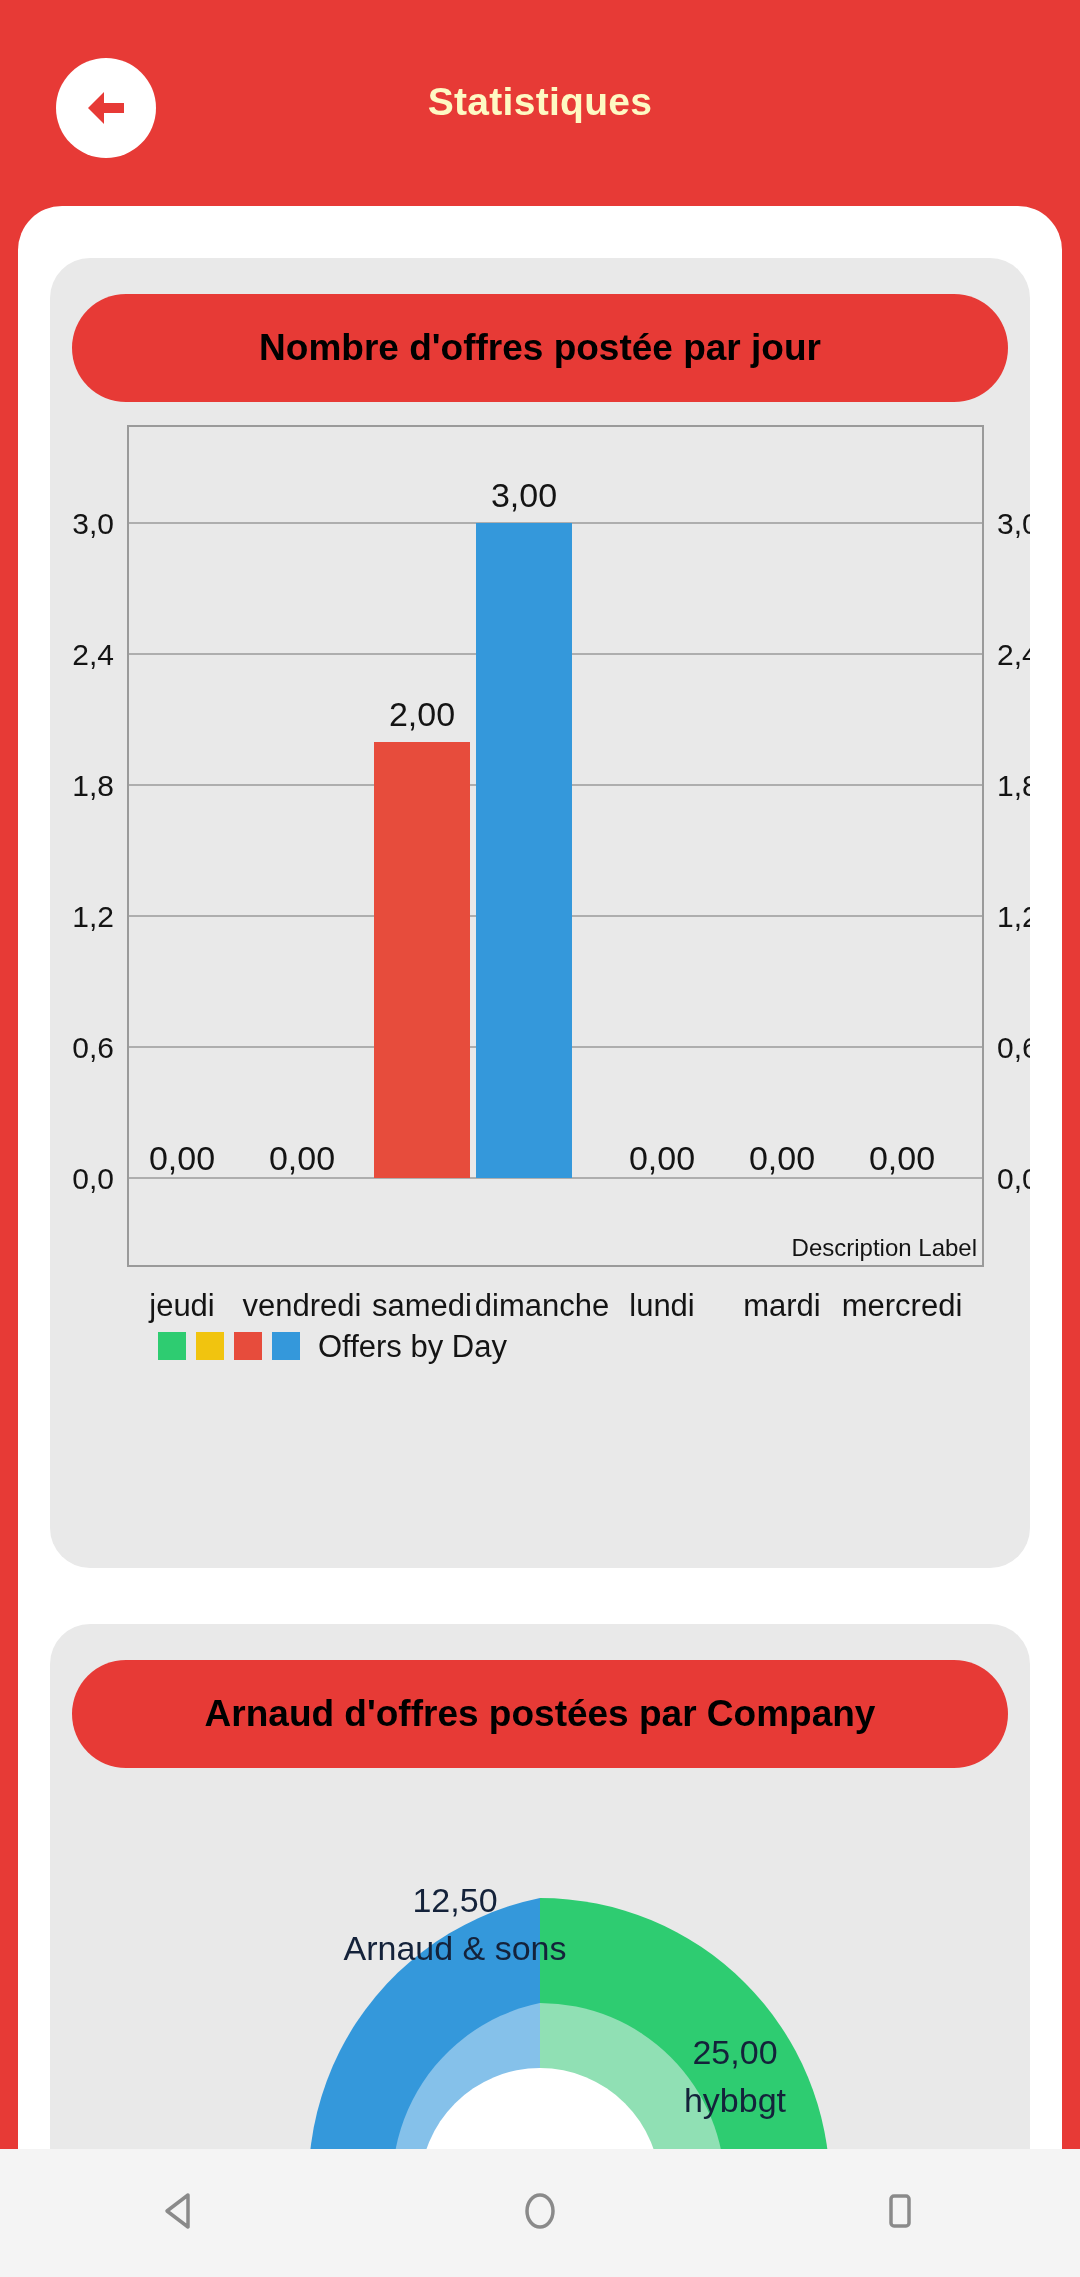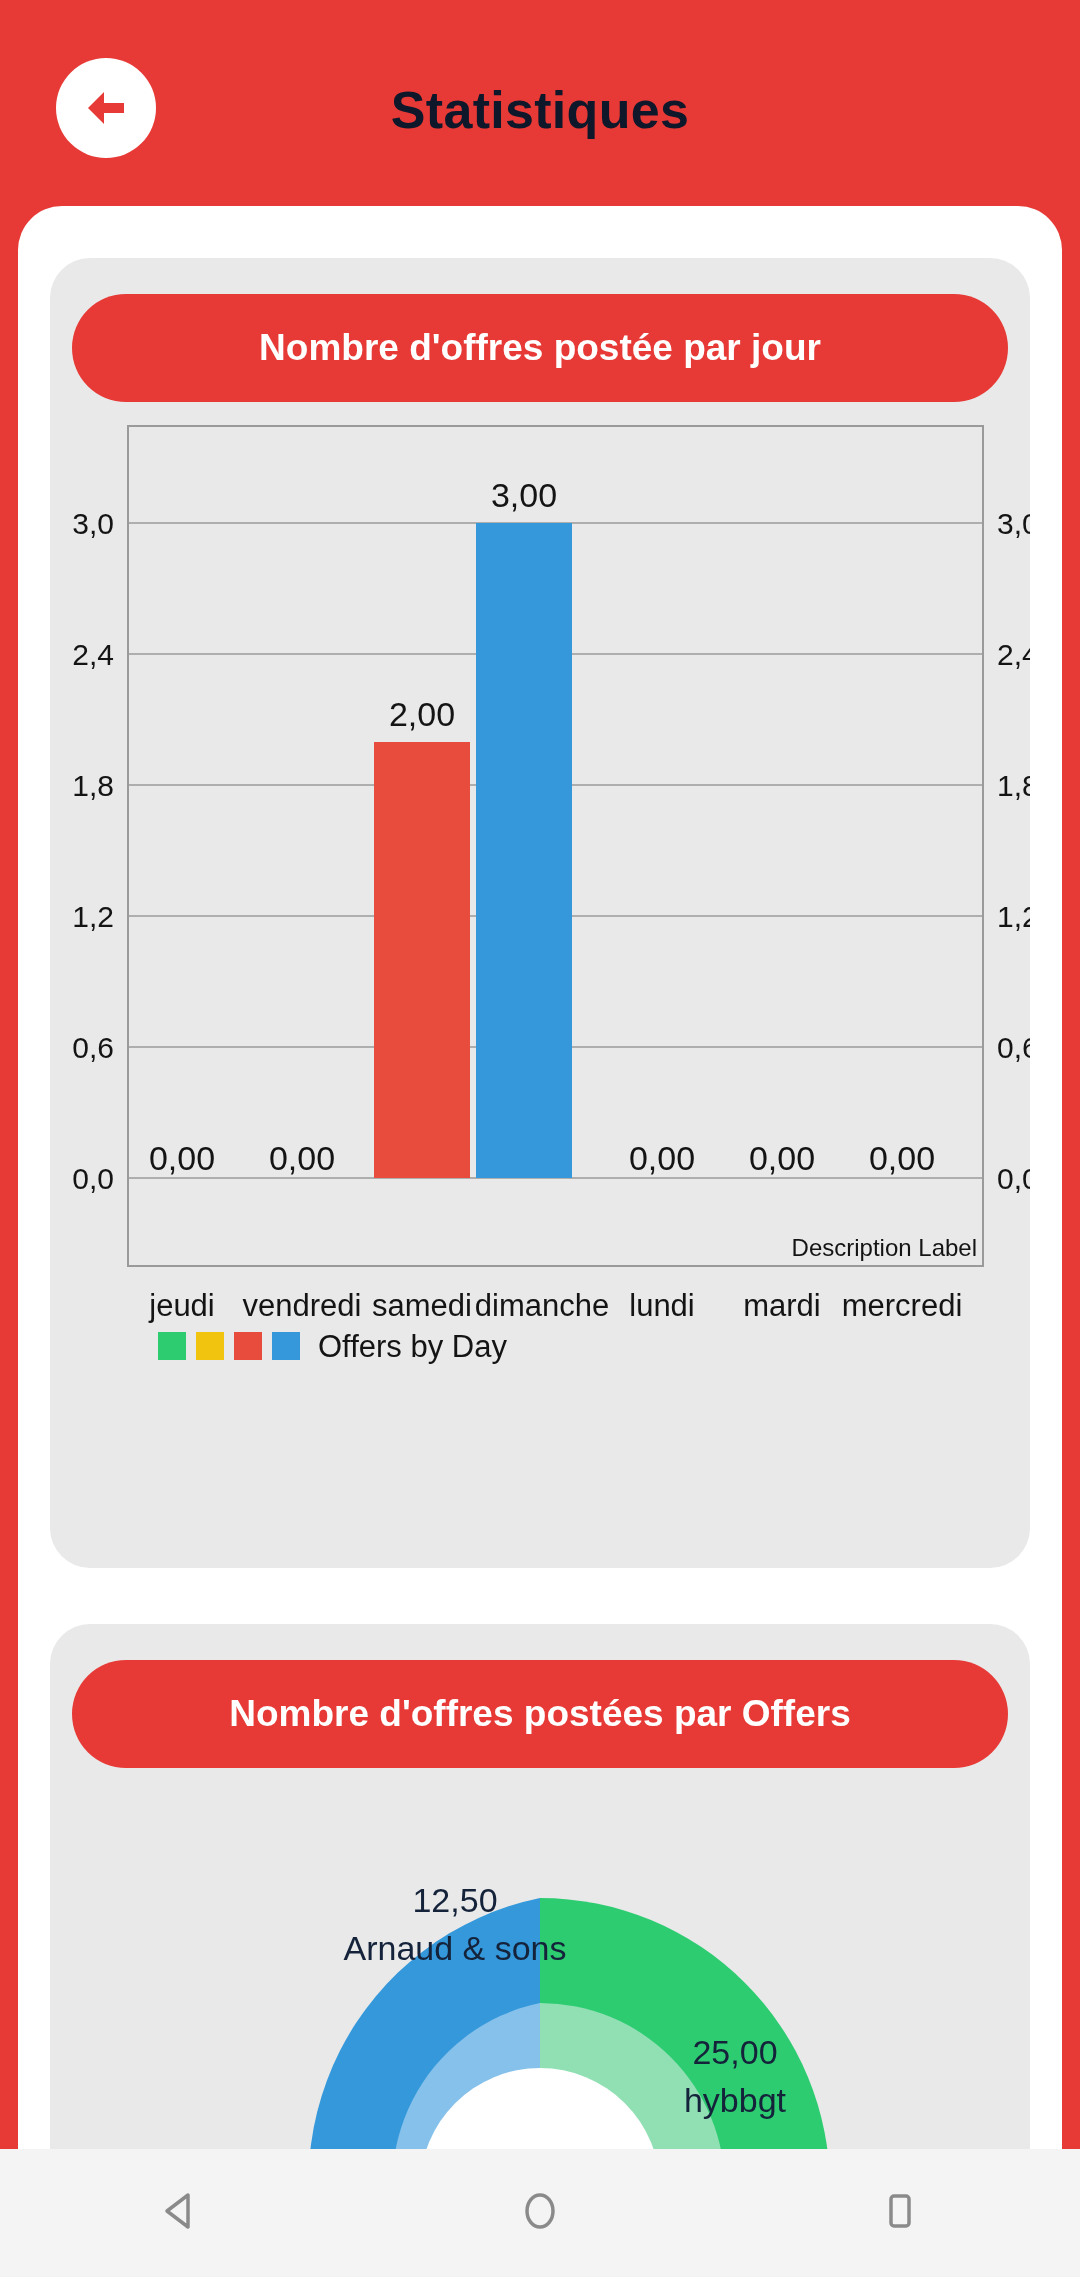--- a/index.html
+++ b/index.html
@@ -18,22 +18,22 @@
   }
   #back-btn {
     position:absolute; left:56px; top:58px; width:100px; height:100px;
     border-radius:50%; background:#FFFFFF;
     display:flex; align-items:center; justify-content:center;
     cursor:pointer;
   }
   #back-btn svg { display:block; }
   #appbar-title {
     position:absolute; left:0; top:80px; width:1080px;
-    text-align:center; color:#0f172a;
-    font-size:52px; font-weight:bold; letter-spacing:0.3px;
+    text-align:center; color:#fef9c3;
+    font-size:39px; font-weight:bold; letter-spacing:0.3px;
   }
 
   
   #sheet {
     position:absolute; left:18px; top:206px; width:1044px; height:1950px;
     background:#FFFFFF;
     border-top-left-radius:44px; border-top-right-radius:44px;
     overflow:hidden;
   }
 
@@ -41,21 +41,21 @@
   .card {
     position:absolute; left:32px; width:980px;
     background:#E9E9E9; border-radius:40px;
   }
   #card-bar   { top:52px;   height:1310px; }
   #card-pie   { top:1418px; height:600px; }
 
   .card-title {
     position:absolute; left:22px; top:36px; width:936px; height:108px;
     background:#E73A36; border-radius:56px;
-    color:#ffffff; font-size:37px; font-weight:bold;
+    color:#000000; font-size:37px; font-weight:bold;
     display:flex; align-items:center; justify-content:center;
     cursor:pointer;
   }
 
   
   #barchart {
     position:absolute; left:0; top:160px; width:980px; height:1130px;
   }
   #barchart svg { display:block; }
 
@@ -159,21 +159,21 @@
           <rect x="146" y="914" width="28" height="28" fill="#F1C40F"></rect>
           <rect x="184" y="914" width="28" height="28" fill="#E74C3C"></rect>
           <rect x="222" y="914" width="28" height="28" fill="#3498DB"></rect>
           <text x="268" y="939" fill="#141414" font-family="Liberation Sans, sans-serif" font-size="31">Offers by Day</text>
         </g>
       </svg>
     </div>
   </div>
 
   <div class="card" id="card-pie">
-    <div class="card-title">Nombre d'offres postées par Offers</div>
+    <div class="card-title">Arnaud d'offres postées par Company</div>
 
     <div id="piechart">
       <svg width="980" height="440" viewBox="0 0 980 440">
 
         <path d="M490 404 L490 114 A290 290 0 0 1 780 404 Z" fill="#2ECC71"></path>
 
         <path d="M490 404 L780 404 A290 290 0 0 1 755 549 Z" fill="#2ECC71"></path>
 
         <path d="M490 404 L490 114 A290 290 0 0 0 285 519 Z" fill="#3498DB"></path>
 

